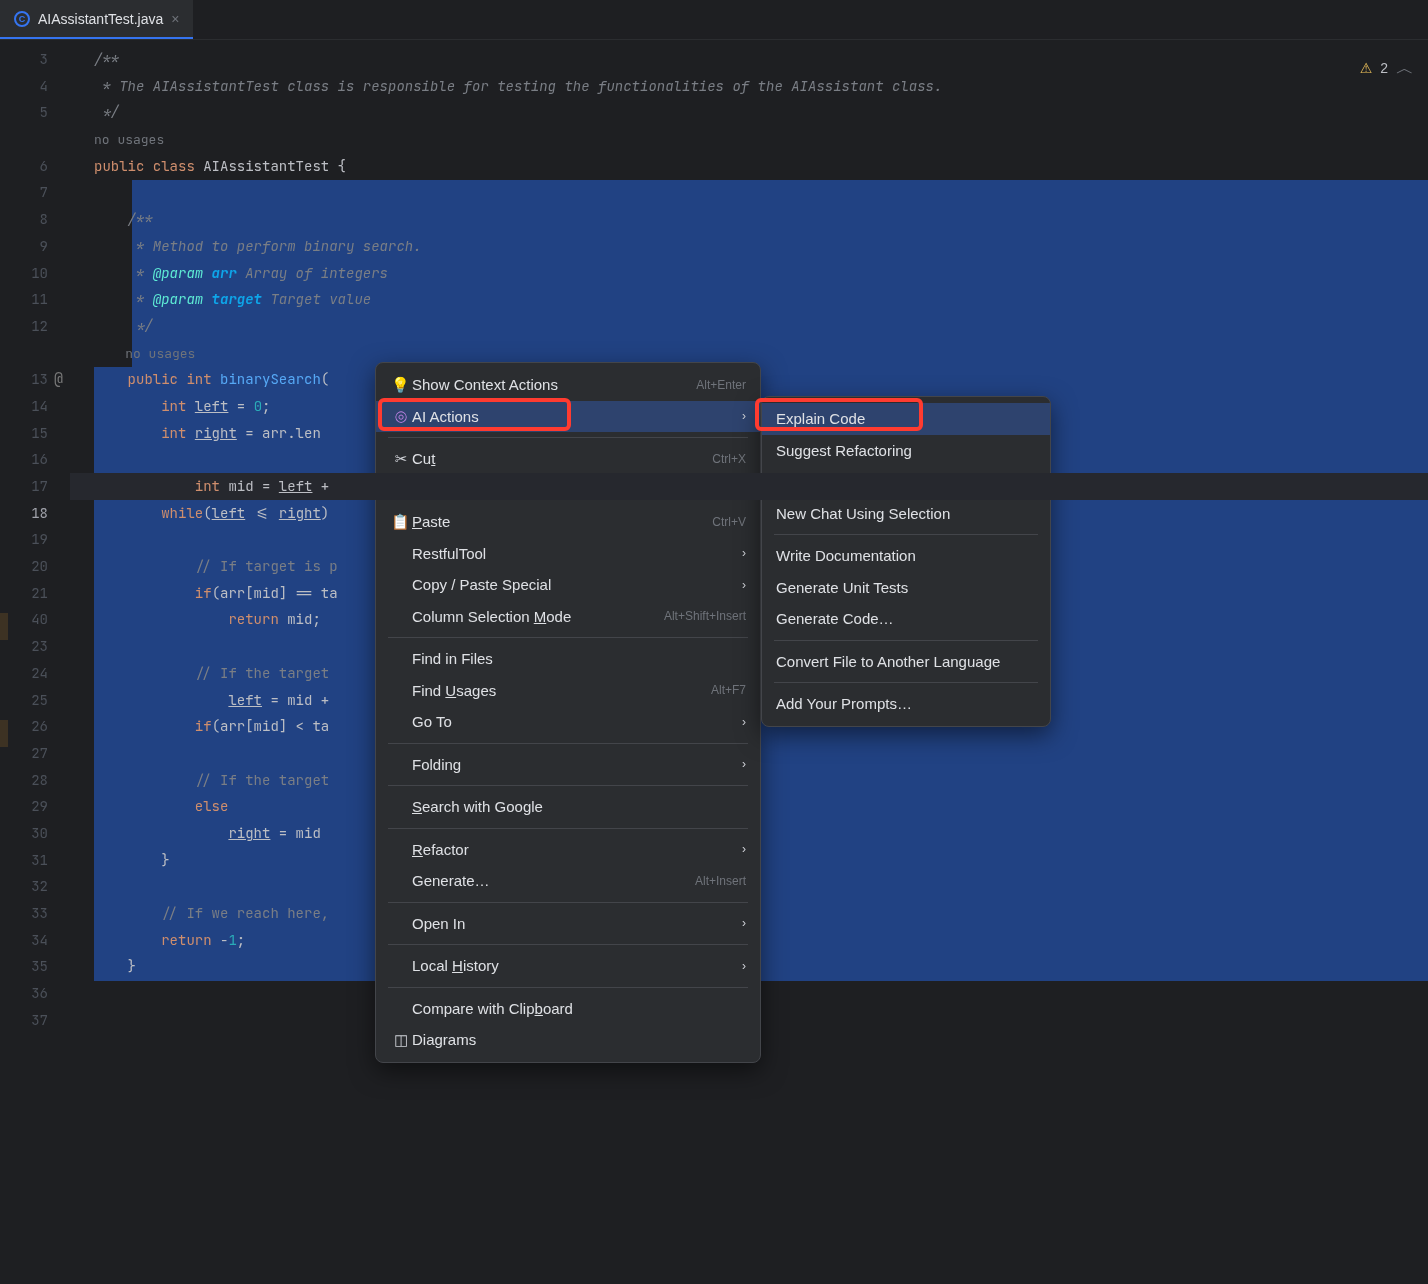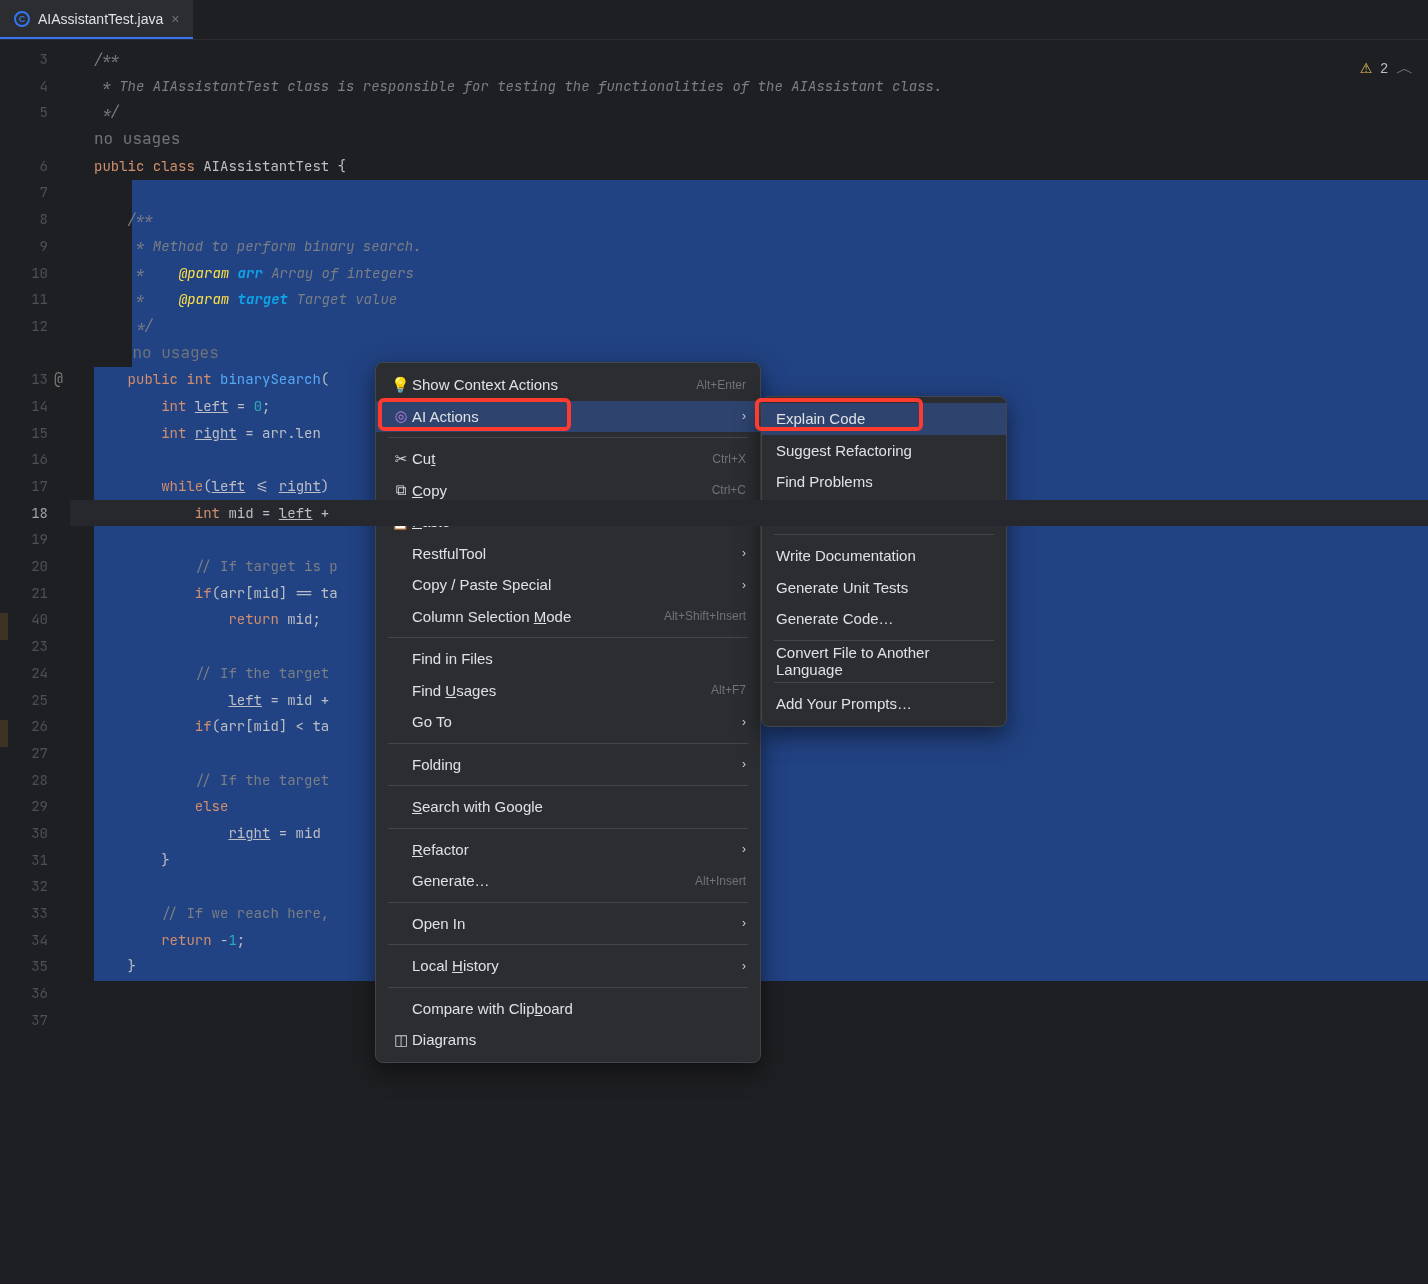--- a/index.html
+++ b/index.html
@@ -83,23 +83,23 @@
   z-index: 0;
 }
 .code-area .code-line { position: relative; z-index: 1; }
 .tk-comment { color: #7a7e85; }
 .tk-kw { color: #cf8e6d; font-style: normal; }
 .tk-type { color: #bcbec4; font-style: normal; }
 .tk-fn { color: #56a8f5; font-style: normal; }
 .tk-param { color: #bcbec4; text-decoration: underline; font-style: normal; }
 .tk-num { color: #2aacb8; font-style: normal; }
 .tk-op { color: #bcbec4; font-style: normal; }
-.tk-doctag { color: #fde047; margin-left: 26px; }
+.tk-doctag { color: #5eead4; }
 .tk-docparam { color: #0ea5e9; font-style: italic; font-weight: bold; }
-.tk-usage { color: #6f737a; font-size: 16px; font-style: normal; }
+.tk-usage { color: #6f737a; font-size: 13px; font-style: normal; }
 .status-corner {
   position: absolute;
   top: 56px; right: 14px;
   display: flex; align-items: center; gap: 8px;
   color: #bcbec4;
   font-family: -apple-system, sans-serif;
 }
 .warn-icon { color: #f2c55c; }
 .chevron-up { color: #6f737a; font-size: 18px; }
 .context-menu {
@@ -107,21 +107,21 @@
   background: #2b2d30;
   border: 1px solid #43454a;
   border-radius: 8px;
   box-shadow: 0 8px 24px rgba(0,0,0,0.5);
   font-family: -apple-system, 'Segoe UI', sans-serif;
   font-size: 15px;
   color: #dfe1e5;
   padding: 6px 0;
 }
 .main-menu { left: 375px; top: 362px; width: 386px; }
-.sub-menu { left: 761px; top: 396px; width: 246px; }
+.sub-menu { left: 761px; top: 396px; width: 290px; }
 .menu-item {
   display: flex;
   align-items: center;
   height: 31.5px;
   padding: 0 14px;
   cursor: pointer;
 }
 .menu-item.hl { background: #2e436e; }
 .menu-icon { width: 22px; display: flex; justify-content: center; color: #ced0d6; font-size: 15px; }
 .menu-label { flex: 1; }
@@ -208,22 +208,22 @@
     <div class="code-line"><span class="tk-comment">    /**</span></div>
     <div class="code-line"><span class="tk-comment">     * Method to perform binary search.</span></div>
     <div class="code-line"><span class="tk-comment">     * </span><span class="tk-doctag">@param</span><span class="tk-docparam"> arr </span><span class="tk-comment">Array of integers</span></div>
     <div class="code-line"><span class="tk-comment">     * </span><span class="tk-doctag">@param</span><span class="tk-docparam"> target </span><span class="tk-comment">Target value</span></div>
     <div class="code-line"><span class="tk-comment">     */</span></div>
     <div class="code-line normal"><span class="tk-usage">    no usages</span></div>
     <div class="code-line normal">    <span class="tk-kw">public</span> <span class="tk-kw">int</span> <span class="tk-fn">binarySearch</span><span class="tk-op">(</span></div>
     <div class="code-line normal">        <span class="tk-kw">int</span> <span class="tk-param">left</span><span class="tk-op"> = </span><span class="tk-num">0</span><span class="tk-op">;</span></div>
     <div class="code-line normal">        <span class="tk-kw">int</span> <span class="tk-param">right</span><span class="tk-op"> = arr.len</span></div>
     <div class="code-line"></div>
+    <div class="code-line normal hl-current">            <span class="tk-kw">int</span><span class="tk-op"> mid = </span><span class="tk-param">left</span><span class="tk-op"> +</span></div>
     <div class="code-line normal">        <span class="tk-kw">while</span><span class="tk-op">(</span><span class="tk-param">left</span><span class="tk-op"> &lt;= </span><span class="tk-param">right</span><span class="tk-op">)</span></div>
-    <div class="code-line normal hl-current">            <span class="tk-kw">int</span><span class="tk-op"> mid = </span><span class="tk-param">left</span><span class="tk-op"> +</span></div>
     <div class="code-line"></div>
     <div class="code-line normal">            <span class="tk-comment">// If target is p</span></div>
     <div class="code-line normal">            <span class="tk-kw">if</span><span class="tk-op">(arr[mid] == ta</span></div>
     <div class="code-line normal">                <span class="tk-kw">return</span><span class="tk-op"> mid;</span></div>
     <div class="code-line"></div>
     <div class="code-line normal">            <span class="tk-comment">// If the target</span></div>
     <div class="code-line normal">                <span class="tk-param">left</span><span class="tk-op"> = mid +</span></div>
     <div class="code-line normal">            <span class="tk-kw">if</span><span class="tk-op">(arr[mid] &lt; ta</span></div>
     <div class="code-line"></div>
     <div class="code-line normal">            <span class="tk-comment">// If the target</span></div>

